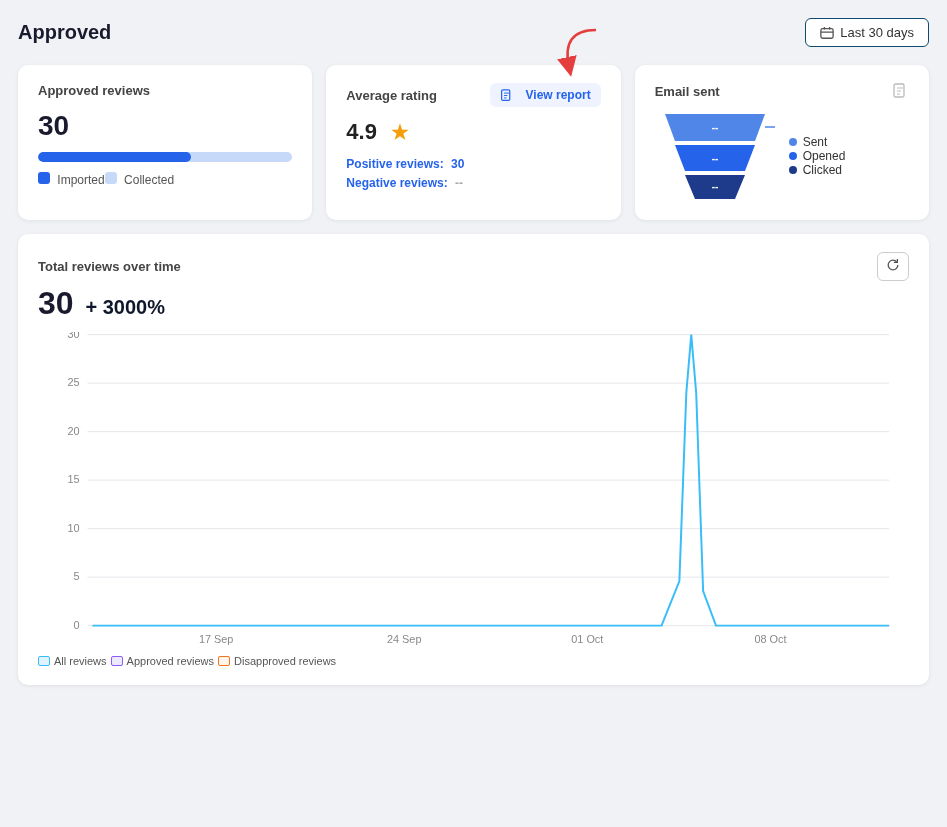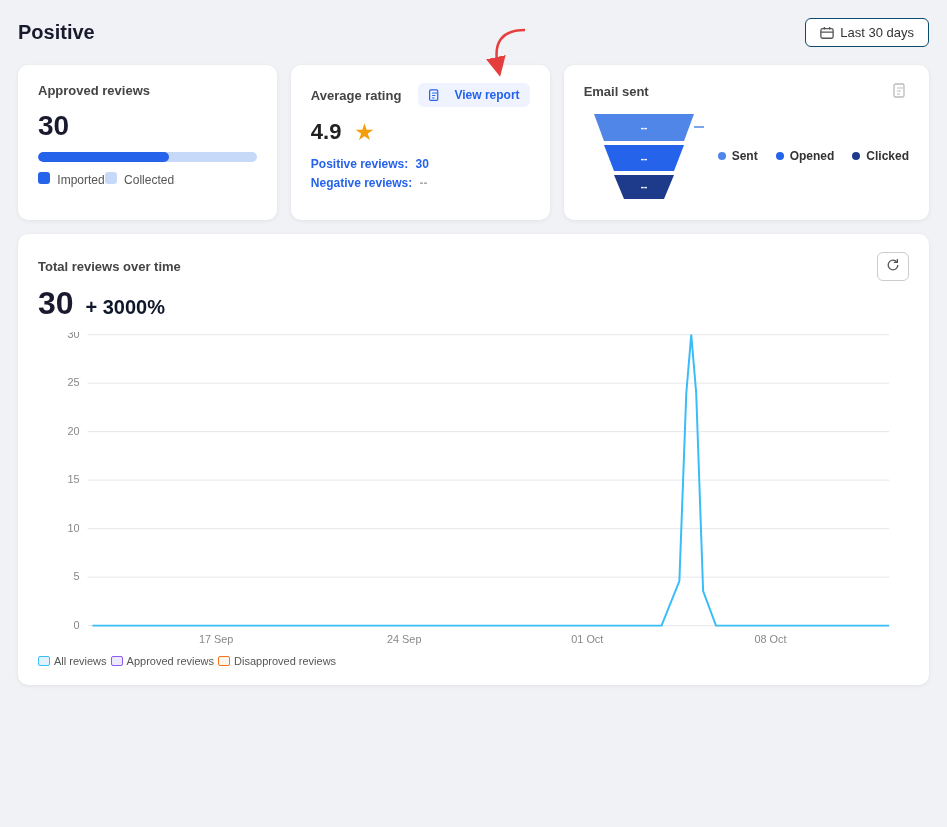--- a/index.html
+++ b/index.html
@@ -131,24 +131,23 @@
     }
     
     .funnel-container {
       display: flex;
       align-items: center;
       gap: 14px;
       margin-top: 4px;
     }
     .funnel-labels {
       display: flex;
-      gap: 18px;
+      flex-direction: column;
       font-size: 12px;
       color: #333;
-      font-weight: bold;
     }
     .funnel-label-row {
       display: flex;
       align-items: center;
       gap: 6px;
     }
     .funnel-dot {
       width: 8px;
       height: 8px;
       border-radius: 50%;
@@ -224,21 +223,21 @@
       display: inline-block;
     }
     .avg-card-wrap {
       position: relative;
     }
   </style>
 </head>
 <body>
 
 <div class="page-header">
-  <span class="page-title">Positive</span>
+  <span class="page-title">Approved</span>
   <button class="date-btn">
     <svg width="14" height="14" viewBox="0 0 16 16" fill="none">
       <rect x="1" y="3" width="14" height="11" rx="2" stroke="#555" stroke-width="1.5" fill="none"></rect>
       <path d="M5 1v3M11 1v3M1 7h14" stroke="#555" stroke-width="1.5"></path>
     </svg>
     <span>Last 30 days</span>
   </button>
 </div>
 
 <div class="top-cards">

